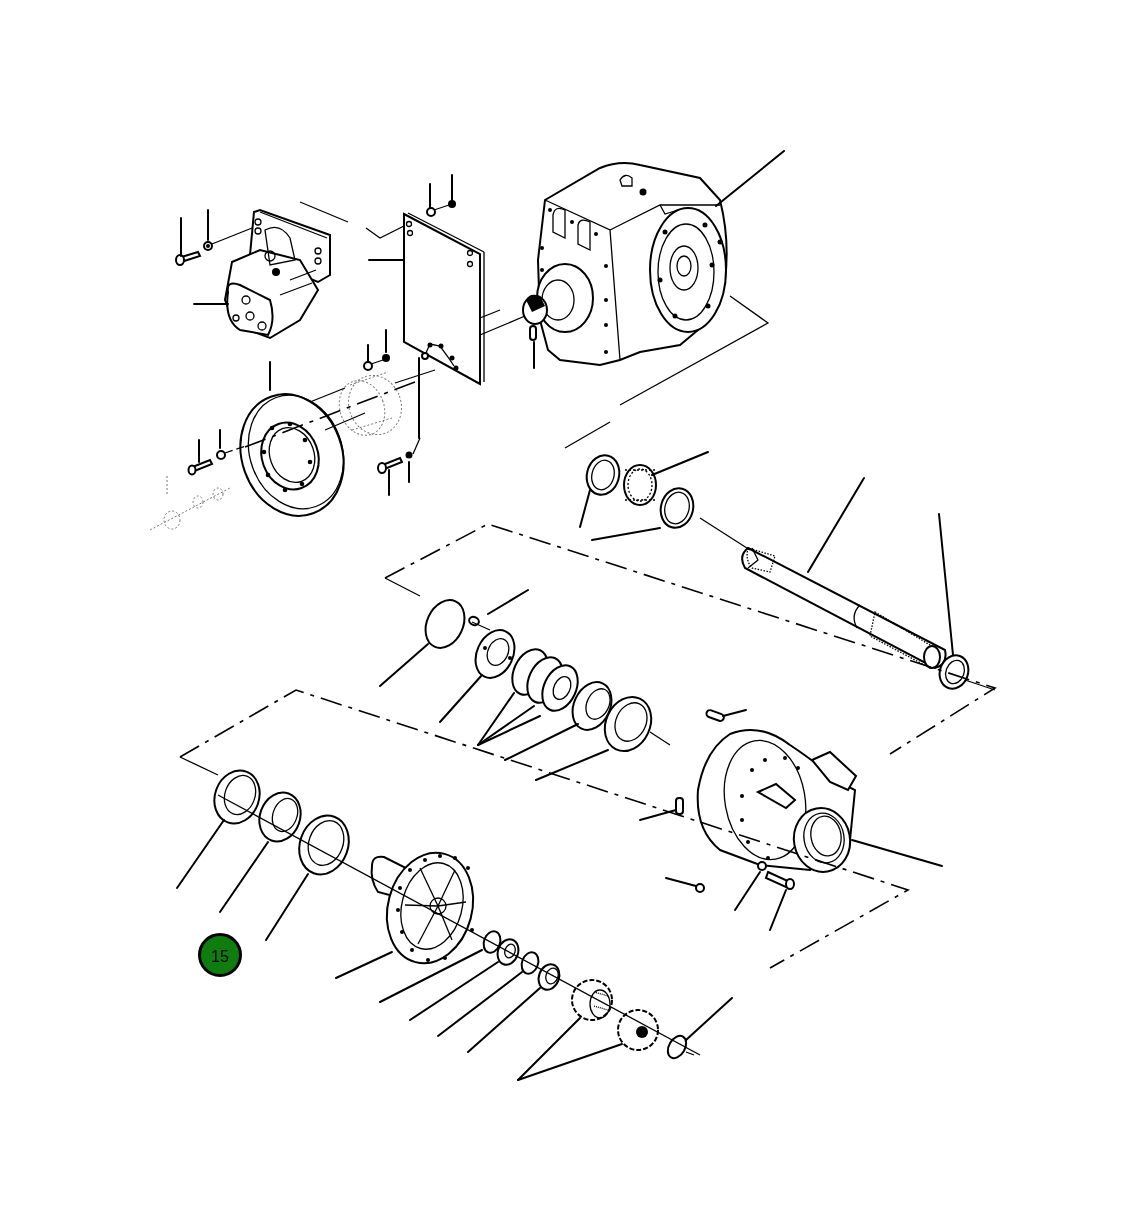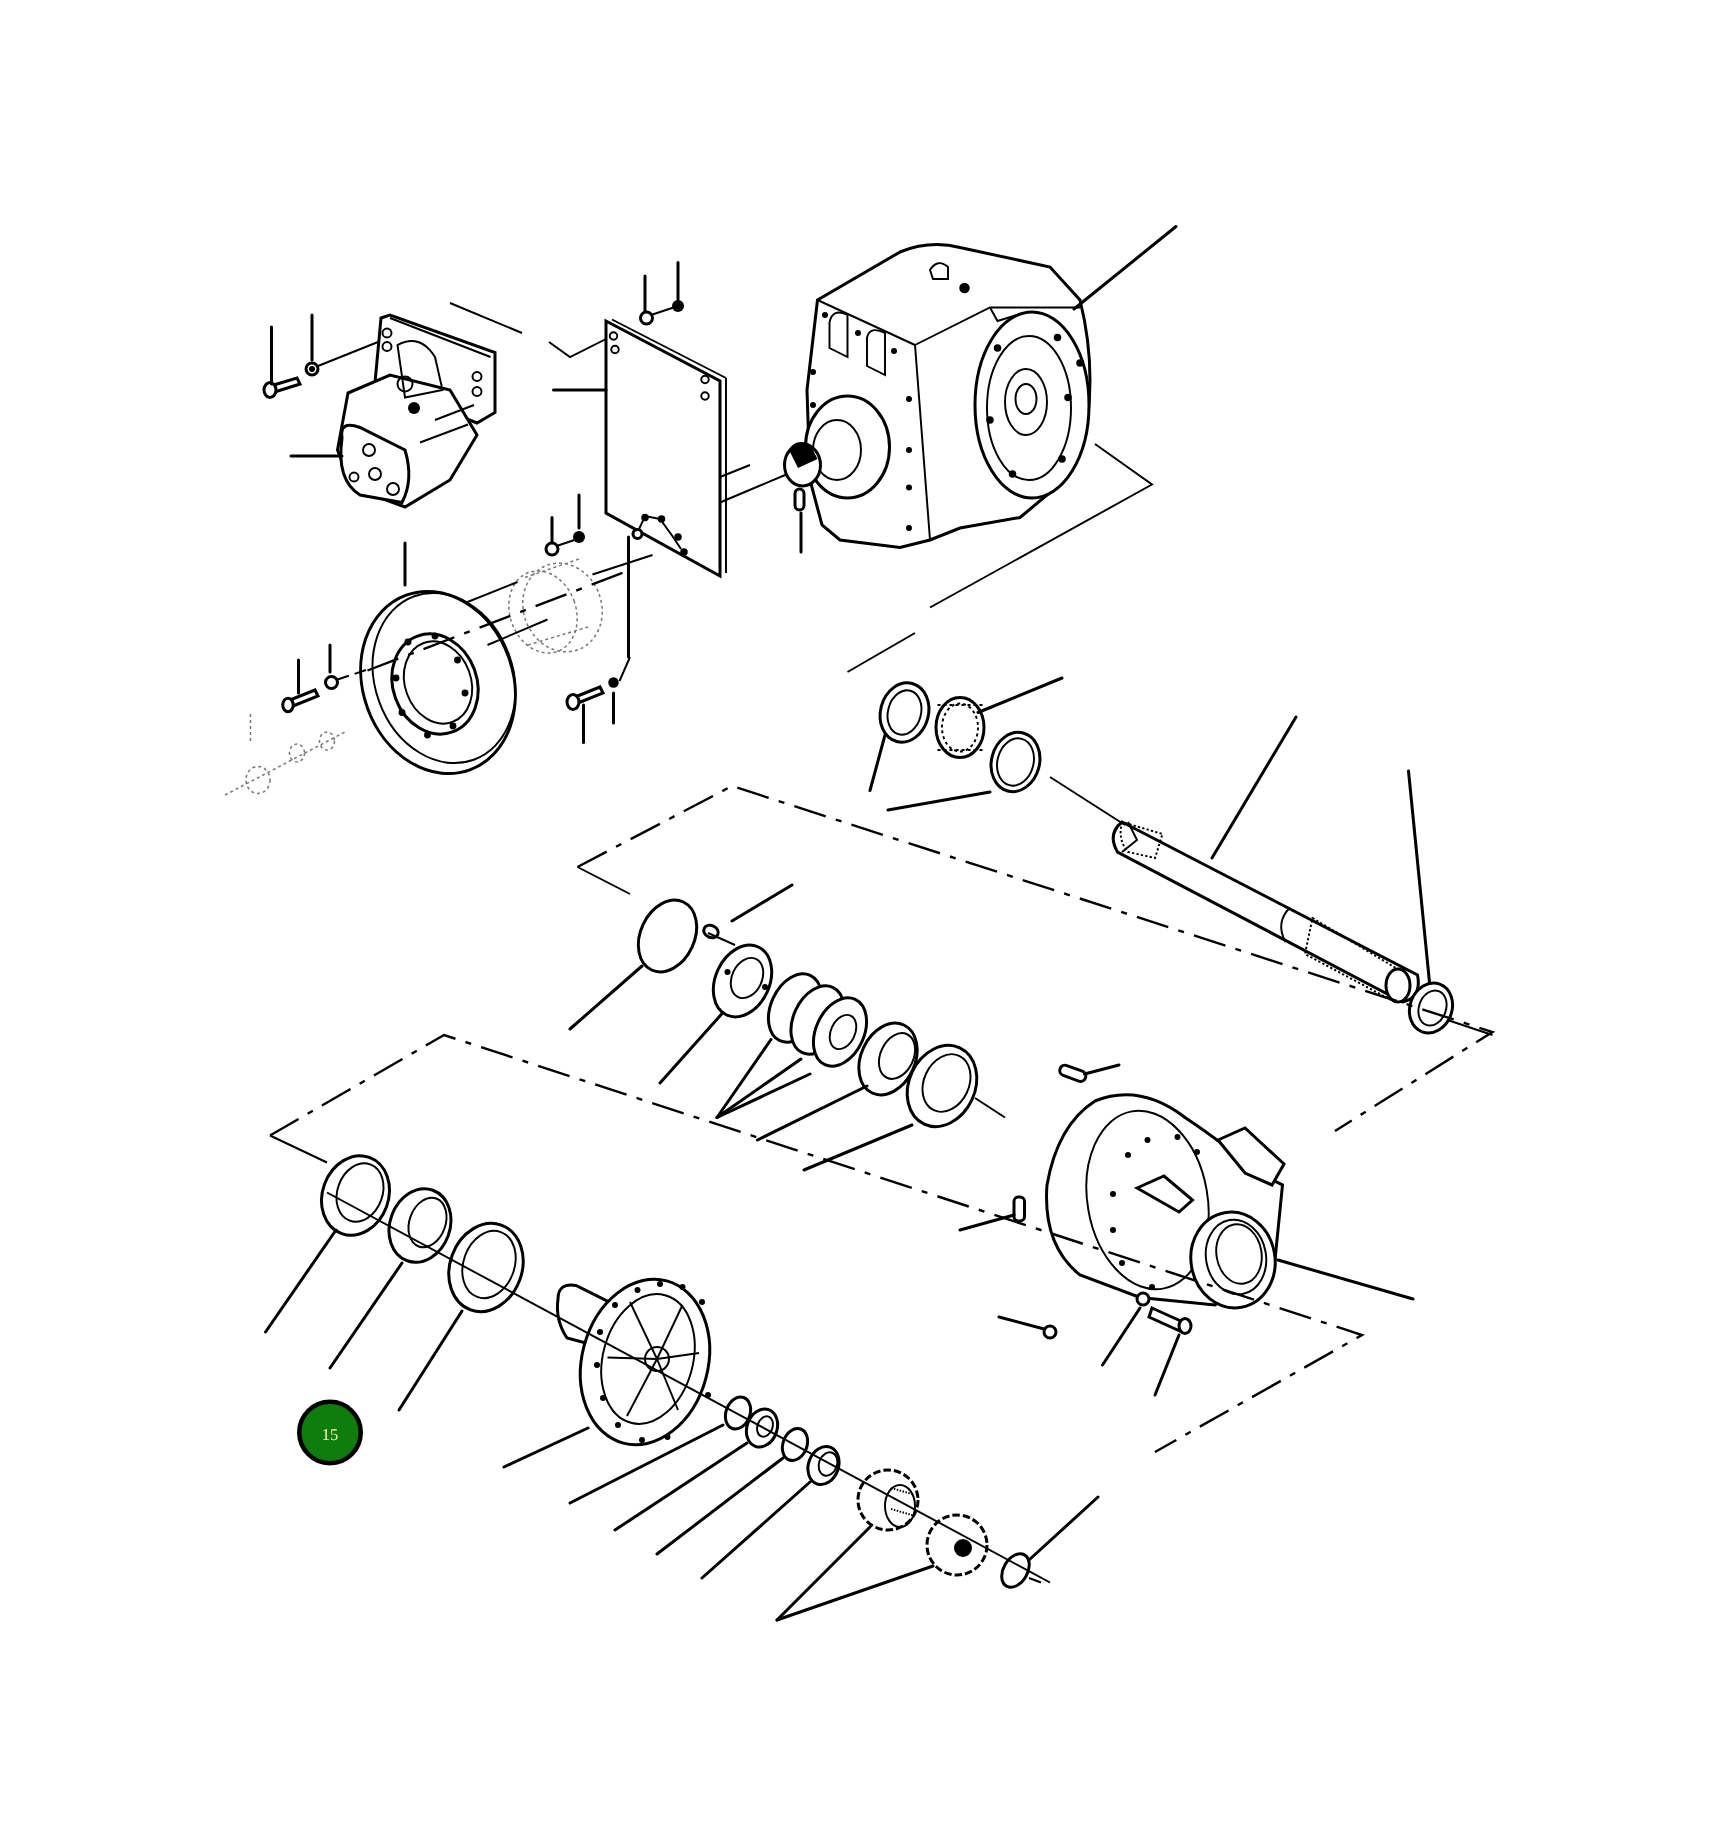--- a/index.html
+++ b/index.html
@@ -7,21 +7,21 @@
   #diagram { position:absolute; left:0; top:0; width:1146px; height:1232px; }
   .ln { stroke:#000; stroke-width:2; fill:none; stroke-linecap:round; }
   .thin { stroke:#000; stroke-width:1.3; fill:none; }
   .dash { stroke:#000; stroke-width:1.6; fill:none; stroke-dasharray:22 7 4 7; }
   .part { stroke:#000; stroke-width:2; fill:#fff; }
   .fillb { fill:#000; }
   .ghost { stroke:#777; stroke-width:1; fill:none; stroke-dasharray:2 2; }
   #callout { position:absolute; left:198px; top:933px; width:44px; height:44px; border-radius:50%;
              background:#0e7d0e; border:3px solid #000; box-sizing:border-box;
              display:flex; align-items:center; justify-content:center; cursor:pointer; }
-  #callout span { color:#fef9c3; font-size:11px; font-family:Liberation Serif, serif; margin-top:3px; }
+  #callout span { color:#000000; font-size:16px; font-family:Liberation Sans, sans-serif; margin-top:3px; }
 </style>
 </head>
 <body>
 
 <svg id="diagram" viewBox="0 0 1146 1232" xmlns="http://www.w3.org/2000/svg">
 
   <g>
     <polygon class="part" points="254,212 260,210 330,235 330,275 318,282 250,255"></polygon>
     <line class="thin" x1="260" y1="212" x2="327" y2="238"></line>
     <circle class="thin" cx="258" cy="222" r="3"></circle>

